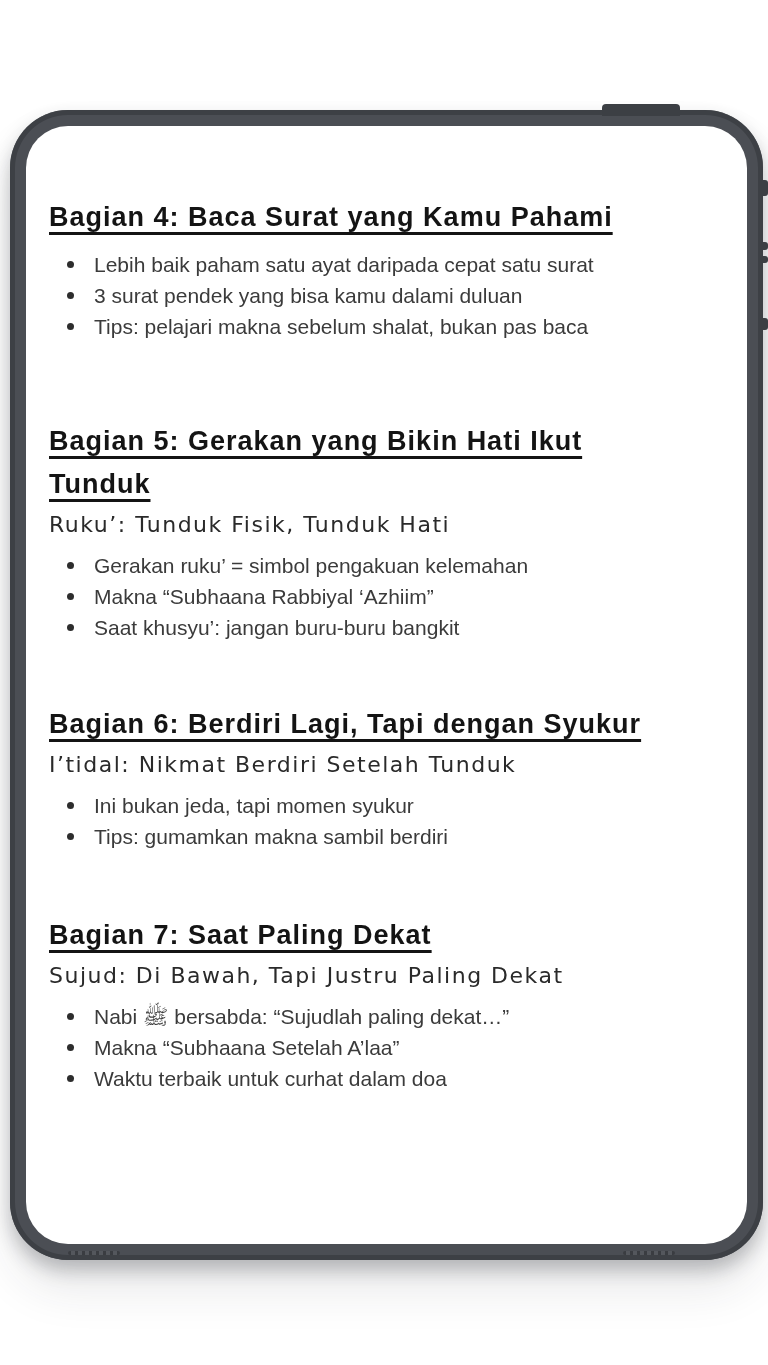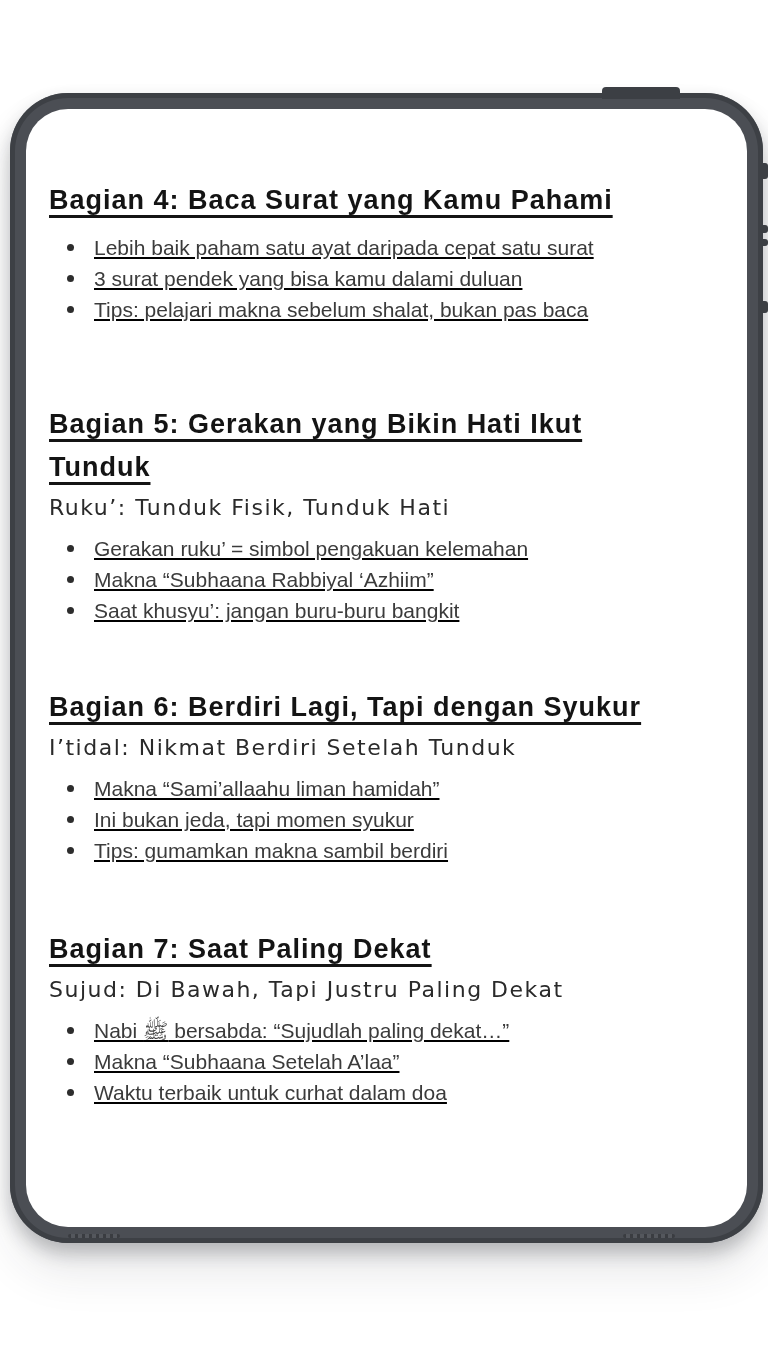--- a/index.html
+++ b/index.html
@@ -9,21 +9,21 @@
     background: #ffffff;
     font-family: "Liberation Sans", sans-serif;
     position: relative;
     overflow: hidden;
   }
   .stage { position: absolute; inset: 0; }
 
   
   .device {
     position: absolute;
-    left: 10px; top: 93px;
+    left: 10px; top: 110px;
     width: 753px; height: 1150px;
     background: #4b4e54;
     border-radius: 58px;
     box-shadow:
       inset 0 0 0 5px #3d4045,
       inset 0 2px 2px rgba(255,255,255,0.18),
       0 10px 18px rgba(40,44,50,0.28),
       0 30px 45px rgba(40,44,50,0.10);
   }
   .btn-top {
@@ -94,21 +94,20 @@
     font-size: 22px;
     line-height: 30px;
     letter-spacing: 1.5px;
     color: #2a2a2a;
     white-space: nowrap;
   }
   ul.bullets {
     margin: 10px 0 0 0;
     padding: 0;
     list-style: none;
-    text-decoration: underline;
   }
   ul.bullets li {
     position: relative;
     padding-left: 45px;
     font-size: 21px;
     line-height: 31px;
     color: #3b3b3b;
   }
   ul.bullets li::before {
     content: "";
@@ -153,21 +152,20 @@
             <li>Gerakan ruku’ = simbol pengakuan kelemahan</li>
             <li>Makna “Subhaana Rabbiyal ‘Azhiim”</li>
             <li>Saat khusyu’: jangan buru-buru bangkit</li>
           </ul>
         </section>
 
         <section>
           <h2 class="heading">Bagian 6: Berdiri Lagi, Tapi dengan Syukur</h2>
           <p class="subheading">I’tidal: Nikmat Berdiri Setelah Tunduk</p>
           <ul class="bullets">
-            <li>Makna “Sami’allaahu liman hamidah”</li>
             <li>Ini bukan jeda, tapi momen syukur</li>
             <li>Tips: gumamkan makna sambil berdiri</li>
           </ul>
         </section>
 
         <section>
           <h2 class="heading">Bagian 7: Saat Paling Dekat</h2>
           <p class="subheading">Sujud: Di Bawah, Tapi Justru Paling Dekat</p>
           <ul class="bullets">
             <li>Nabi ﷺ bersabda: “Sujudlah paling dekat…”</li>

